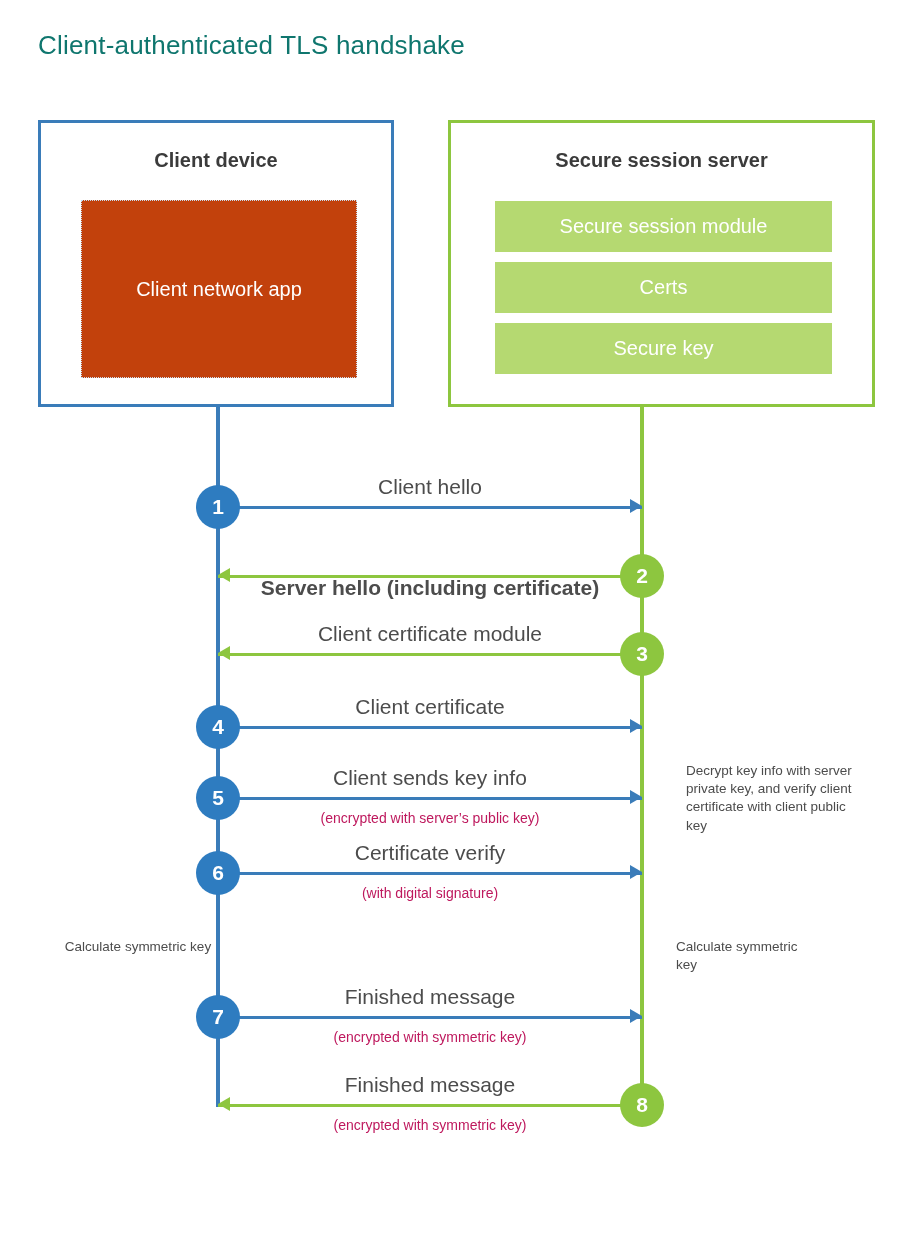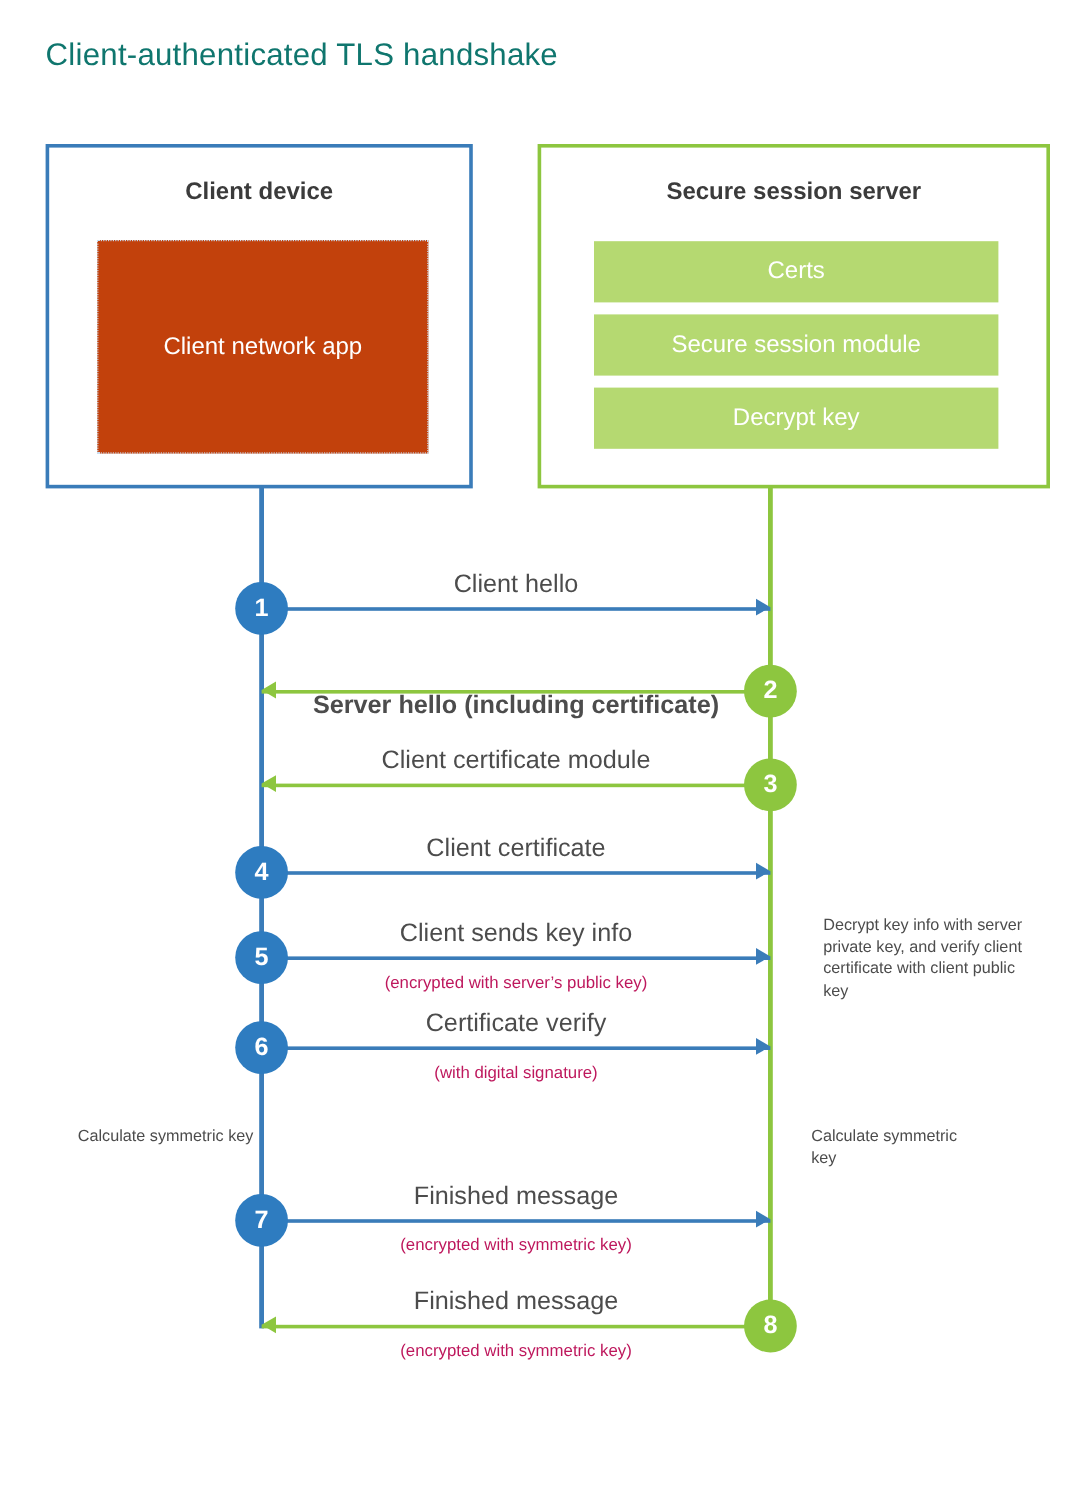--- a/index.html
+++ b/index.html
@@ -190,23 +190,23 @@
   <div class="title">Client-authenticated TLS handshake</div>
 
   <div class="entity-box client">
     <div class="entity-title">Client device</div>
     <div class="client-app">Client network app</div>
   </div>
 
   <div class="entity-box server">
     <div class="entity-title">Secure session server</div>
     <div class="server-bars">
+      <div class="server-bar">Secure session module</div>
       <div class="server-bar">Certs</div>
-      <div class="server-bar">Secure session module</div>
-      <div class="server-bar">Decrypt key</div>
+      <div class="server-bar">Secure key</div>
     </div>
   </div>
 
   <div class="lifeline client-line"></div>
   <div class="lifeline server-line"></div>
 
   <div id="messages-layer">
       <div class="arrow-line" style="left: 218px; width: 424px; top: 506px; background: rgb(58, 124, 185);"></div>
       <div class="arrow-head right" style="top: 499px; left: 630px; border-left-color: rgb(58, 124, 185);"></div>
       <div class="msg-label" style="left: 218px; width: 424px; top: 475px;">Client hello</div>

